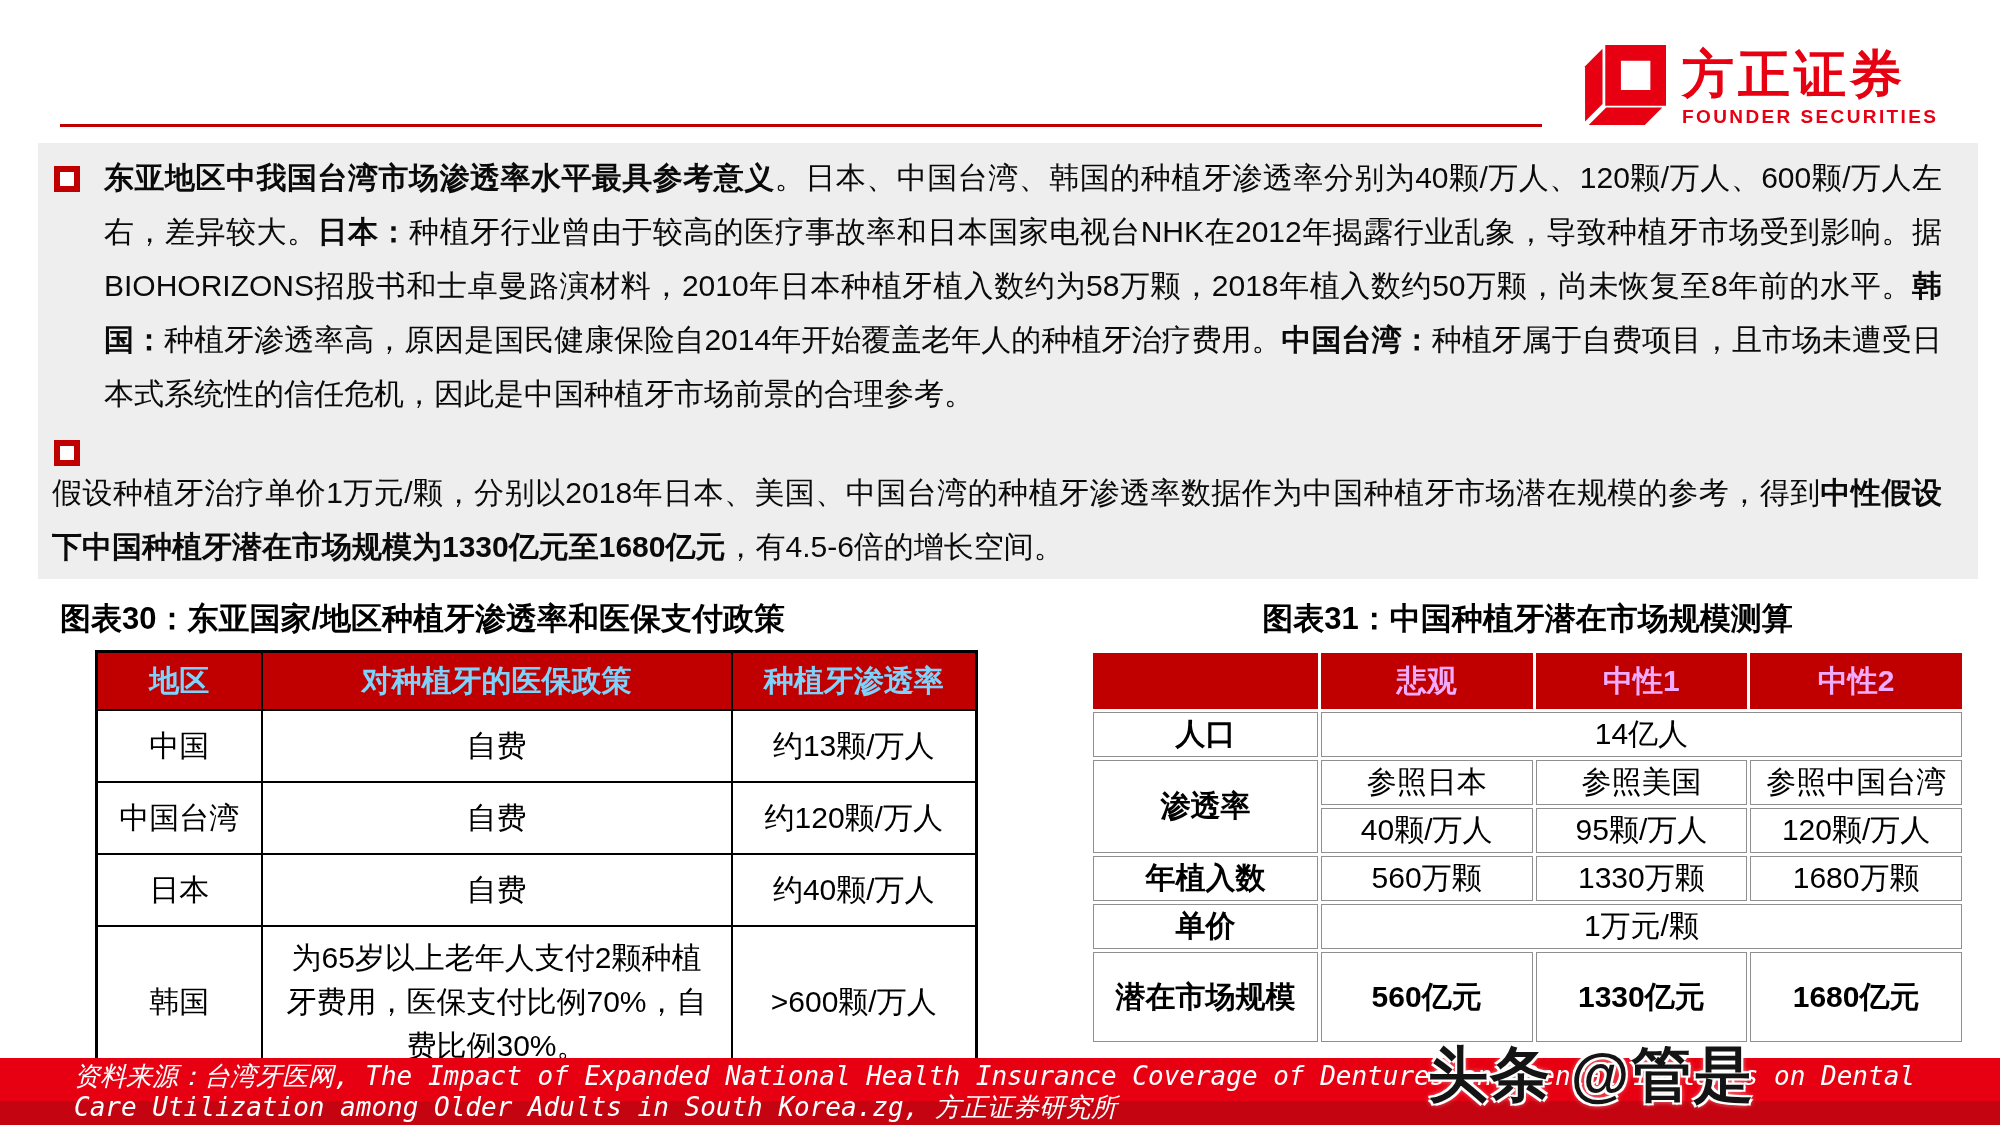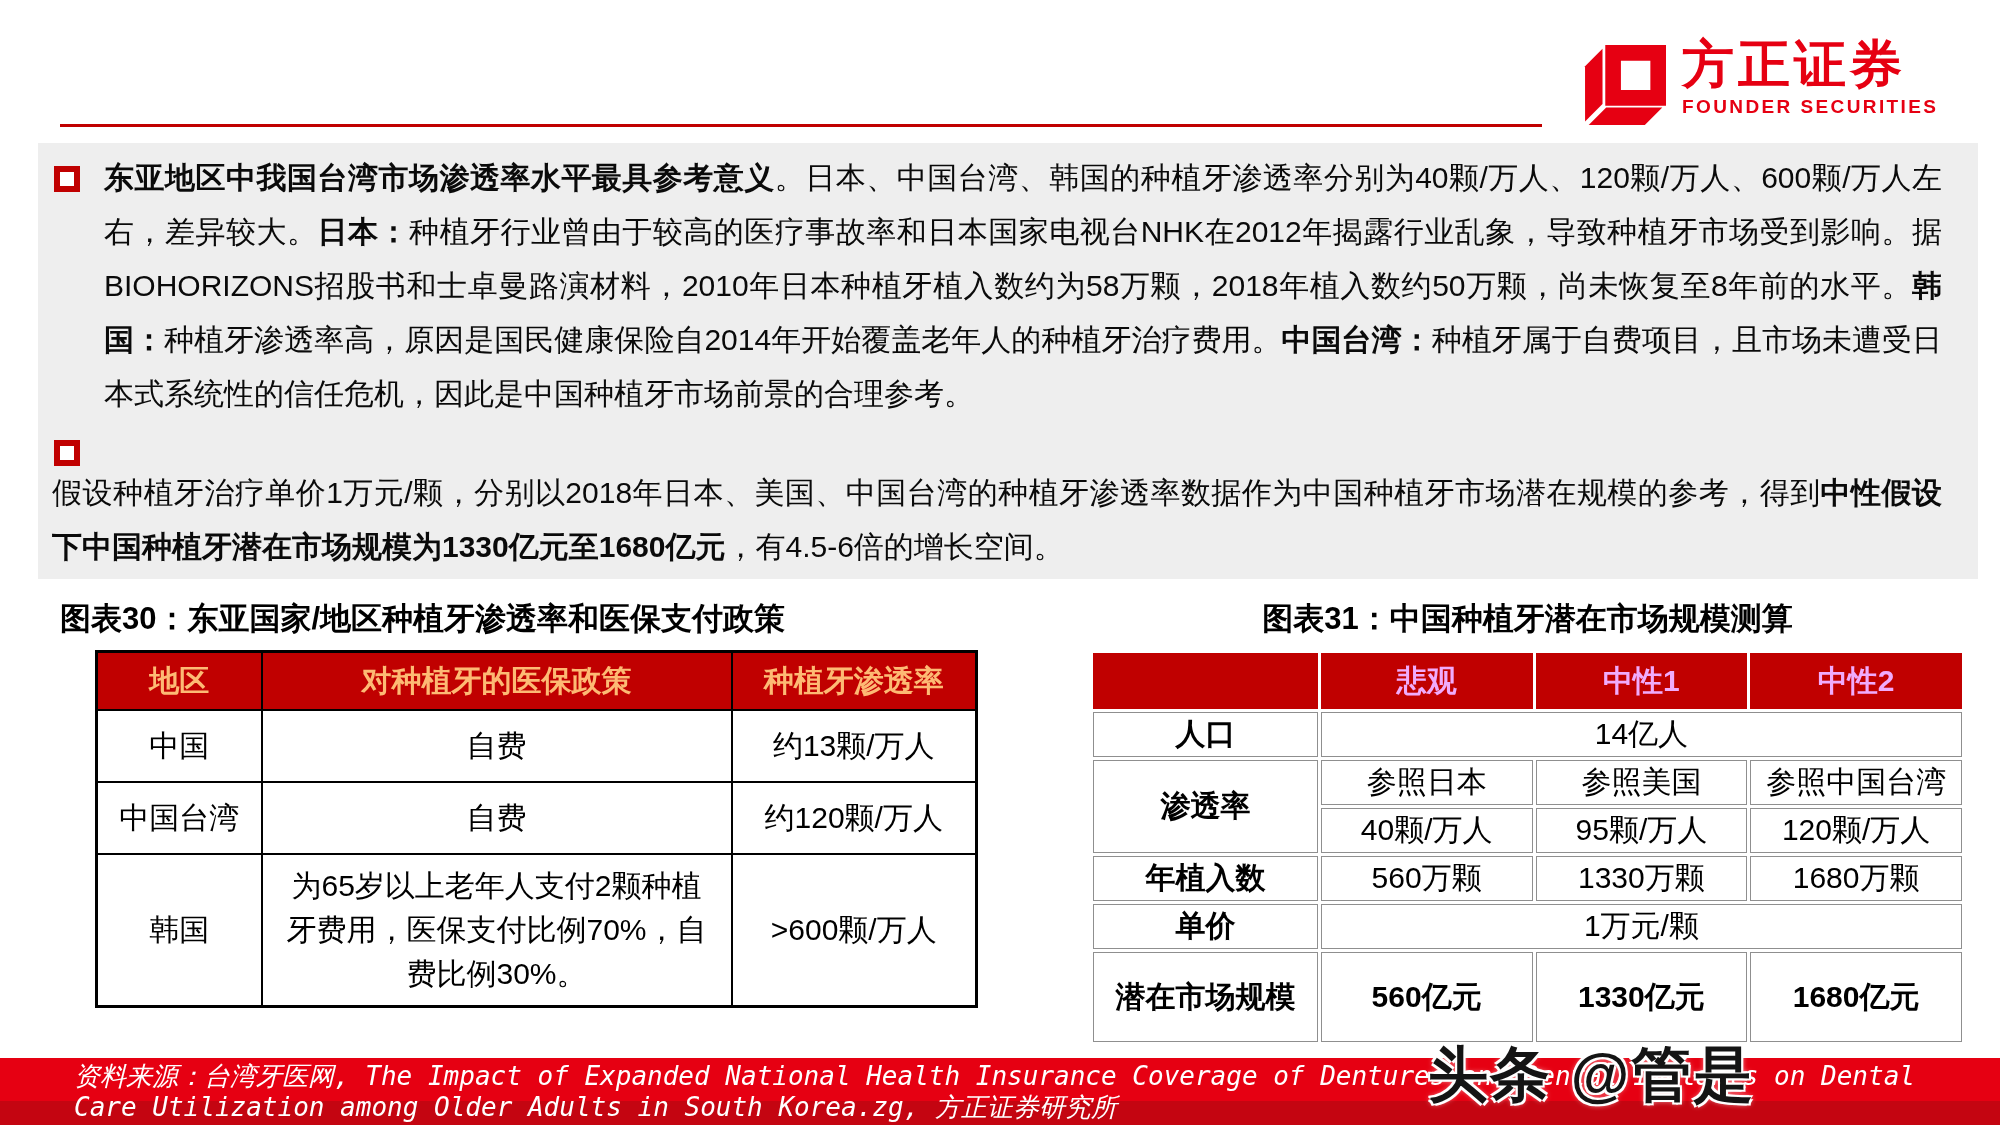--- a/index.html
+++ b/index.html
@@ -5,21 +5,21 @@
   html,body{margin:0;padding:0;background:#fff;}
   .page{position:relative;width:2000px;height:1125px;overflow:hidden;background:#fff;
         font-family:"Liberation Sans","DejaVu Sans",sans-serif;color:#000;}
 
   
   .title{position:absolute;left:74px;top:38px;font-size:42px;font-weight:bold;
          letter-spacing:1px;color:#0a0a0a;white-space:nowrap;}
   .title-rule{position:absolute;left:60px;top:124px;width:1482px;height:3px;background:#c00000;}
   .logo{position:absolute;left:1572px;top:34px;display:flex;align-items:flex-start;}
   .logo-text{margin-left:14px;}
-  .logo-cn{font-size:52px;font-weight:bold;color:#e60012;letter-spacing:4px;line-height:60px;}
+  .logo-cn{font-size:52px;font-weight:bold;color:#e60012;letter-spacing:4px;line-height:60px;margin-top:10px;}
   .logo-en{font-size:19px;font-weight:bold;color:#e60012;letter-spacing:2.4px;margin-top:2px;}
 
   
   .summary{position:absolute;left:38px;top:143px;width:1940px;height:436px;background:#eeeeee;
            box-sizing:border-box;padding:8px 36px 0 14px;}
   .bullet{display:flex;align-items:flex-start;}
   .bullet + .bullet{margin-top:4px;flex-direction:column;}
   .marker{flex:0 0 26px;width:26px;height:26px;box-sizing:border-box;border:6px solid #c00000;
           background:#fff;margin:15px 24px 0 2px;}
   .bullet p{margin:0;flex:1;font-size:30px;line-height:54px;text-align:justify;color:#0a0a0a;}
@@ -28,21 +28,21 @@
   
   .caption{position:absolute;top:598px;font-size:31px;font-weight:bold;color:#000;white-space:nowrap;}
   .caption-left{left:60px;}
   .caption-right{left:1090px;width:875px;text-align:center;}
 
   
   .t30{position:absolute;left:95px;top:650px;width:880px;border-collapse:collapse;
        table-layout:fixed;border:3px solid #000;}
   .t30 th,.t30 td{border:2px solid #000;text-align:center;vertical-align:middle;
                   font-size:30px;padding:0 14px;}
-  .t30 thead th{background:#c00000;color:#fdba74;font-weight:bold;height:56px;}
+  .t30 thead th{background:#c00000;color:#7dd3fc;font-weight:bold;height:56px;}
   .t30 tbody td{color:#000;background:#fff;margin-top:34px;}
   .t30 tr.r{height:72px;}
   .t30 tr.r-tall{height:126px;}
   .t30 .policy-long{line-height:44px;padding:9px 18px;}
 
   
   .t31{position:absolute;left:1090px;top:650px;width:875px;border-collapse:separate;
        border-spacing:3px;table-layout:fixed;}
   .t31 th,.t31 td{border:1px solid #8f8f8f;text-align:center;vertical-align:middle;
                   font-size:30px;background:#fff;}
@@ -113,20 +113,25 @@
       <tr class="r">
         <td>中国</td>
         <td>自费</td>
         <td>约13颗/万人</td>
       </tr>
       <tr class="r">
         <td>中国台湾</td>
         <td>自费</td>
         <td>约120颗/万人</td>
       </tr>
+      <tr class="r">
+        <td>日本</td>
+        <td>自费</td>
+        <td>约40颗/万人</td>
+      </tr>
       <tr class="r-tall">
         <td>韩国</td>
         <td class="policy-long">为65岁以上老年人支付2颗种植牙费用，医保支付比例70%，自费比例30%。</td>
         <td>&gt;600颗/万人</td>
       </tr>
     </tbody>
   </table>
 
   <table class="t31">
     <colgroup>

